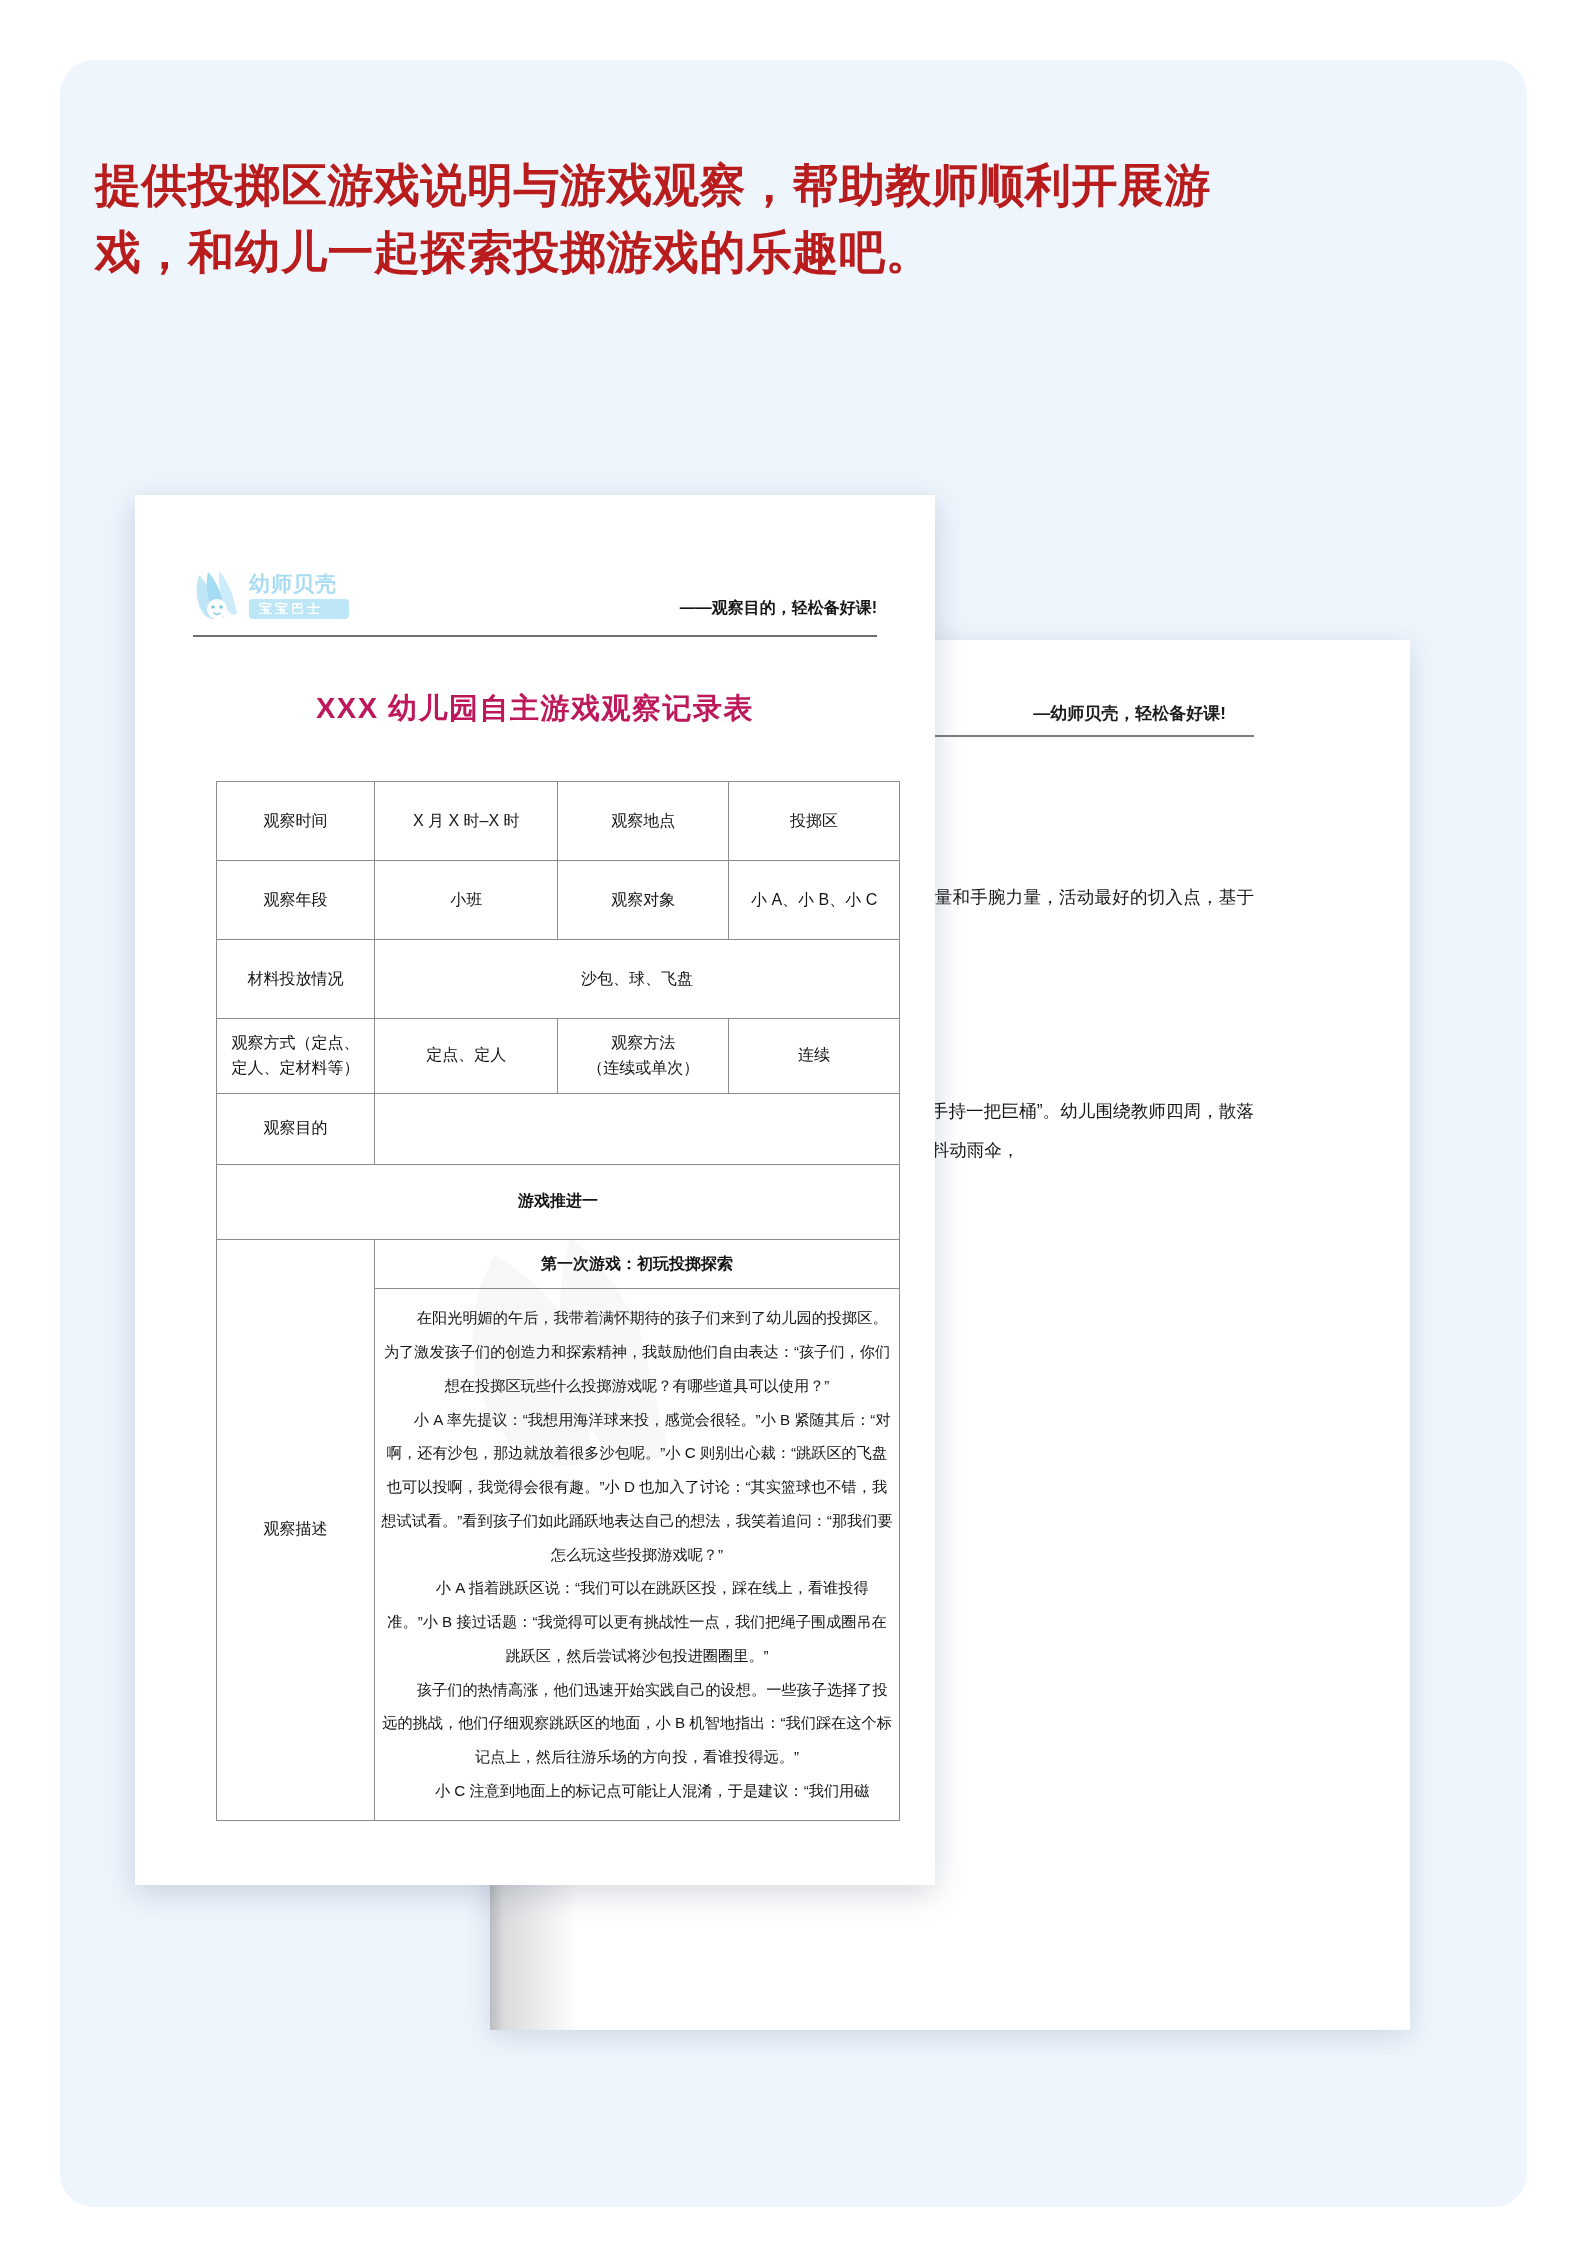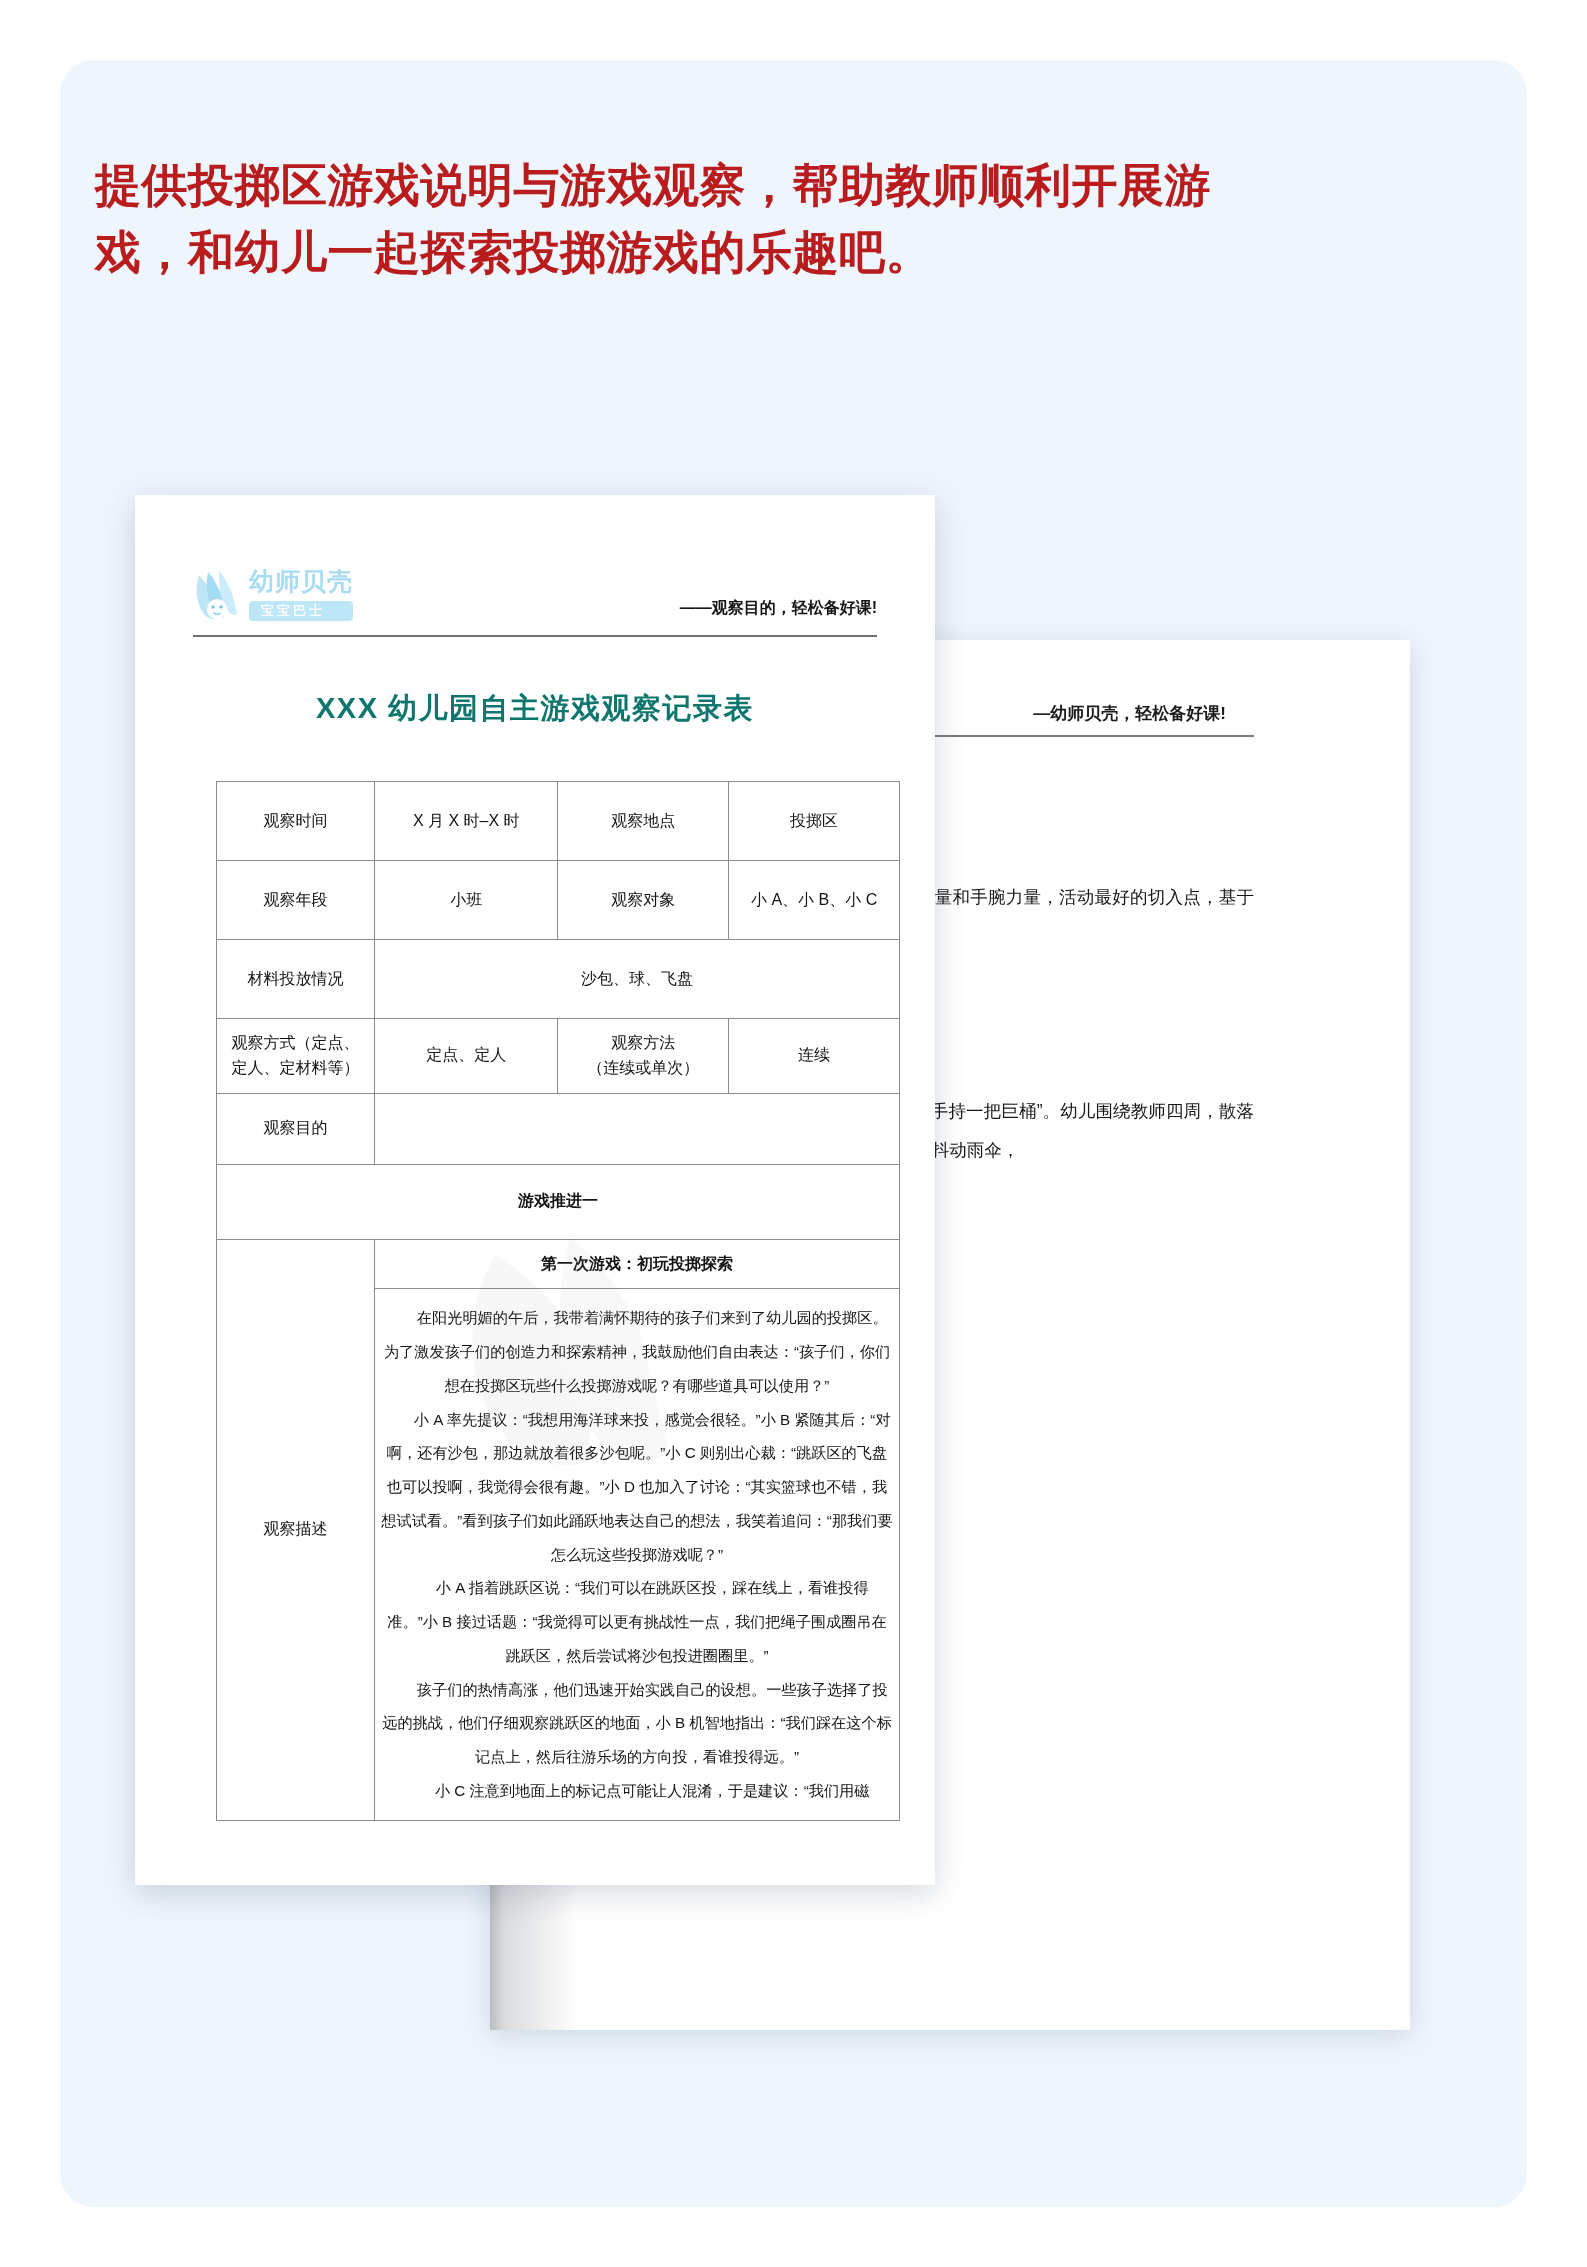--- a/index.html
+++ b/index.html
@@ -125,25 +125,24 @@
   }
   
   .logo {
     display: flex;
     align-items: center;
     gap: 4px;
   }
   .logo-mark { width: 52px; height: 54px; display:block; }
   .logo-text { display: flex; flex-direction: column; line-height: 1; }
   .logo-main {
-    font-size: 25px;
+    font-size: 21px;
     font-weight: 800;
     color: #a8dcf2;
     letter-spacing: 1px;
-    font-family: Liberation Mono, monospace;
   }
   .logo-sub {
     margin-top: 5px;
     font-size: 13px;
     font-weight: 700;
     color: #ffffff;
     background: #bde6f6;
     border-radius: 4px;
     padding: 3px 26px 4px 10px;
     letter-spacing: 3px;
@@ -157,21 +156,21 @@
   }
   .frule {
     margin-top: 12px;
     border-bottom: 2.5px solid #6f6f6f;
   }
   .fdoc-title {
     margin-top: 52px;
     text-align: center;
     font-size: 29px;
     font-weight: 700;
-    color: #0f766e;
+    color: #be185d;
     letter-spacing: 1.5px;
   }
   
   table.rec {
     margin-top: 52px;
     width: 100%;
     border-collapse: collapse;
     table-layout: fixed;
     margin-left: 23px;
   }

